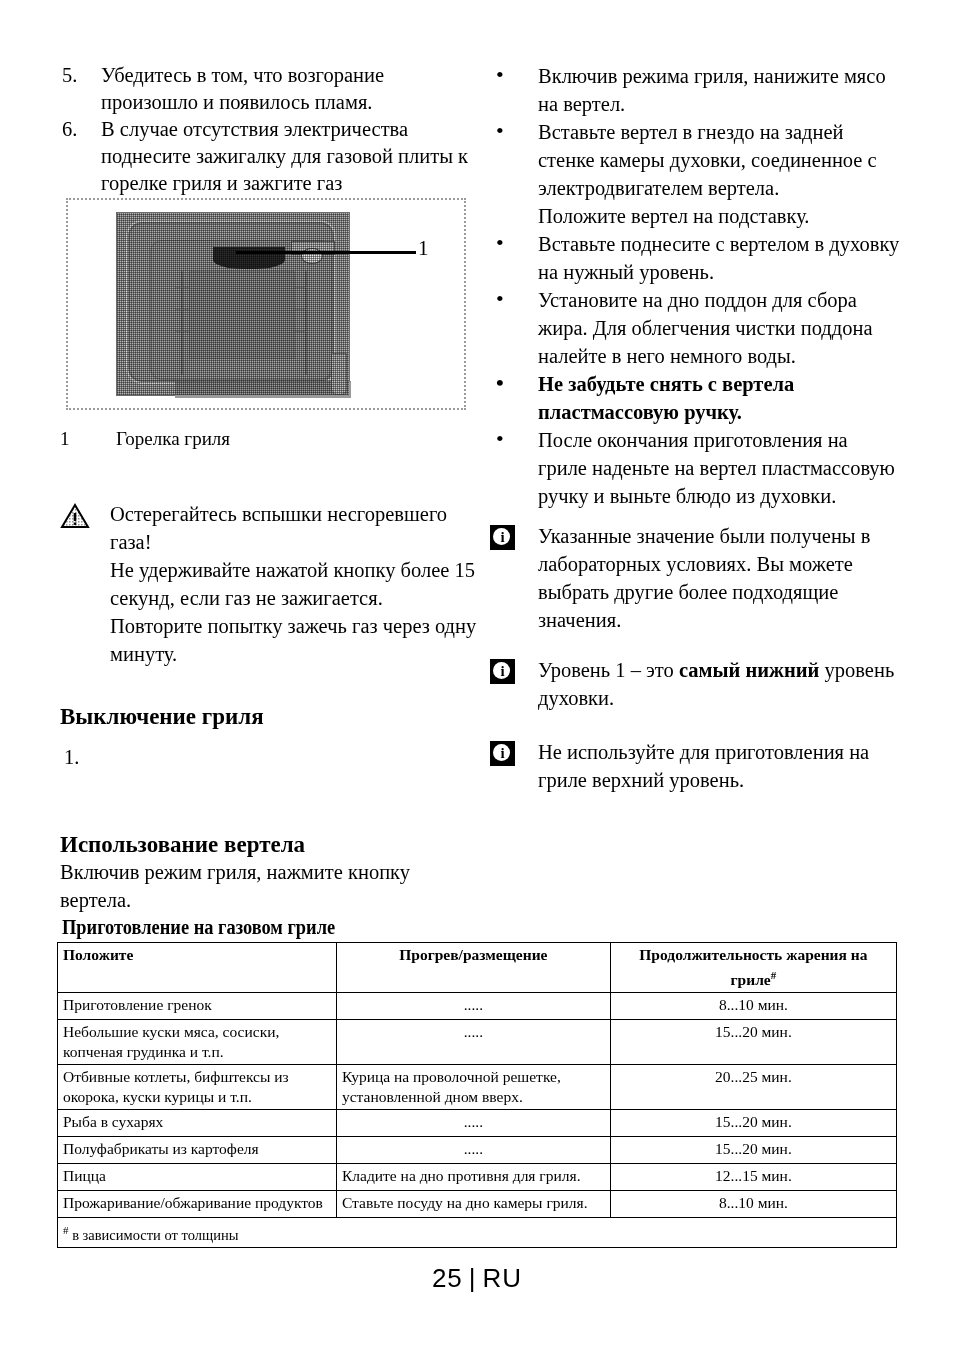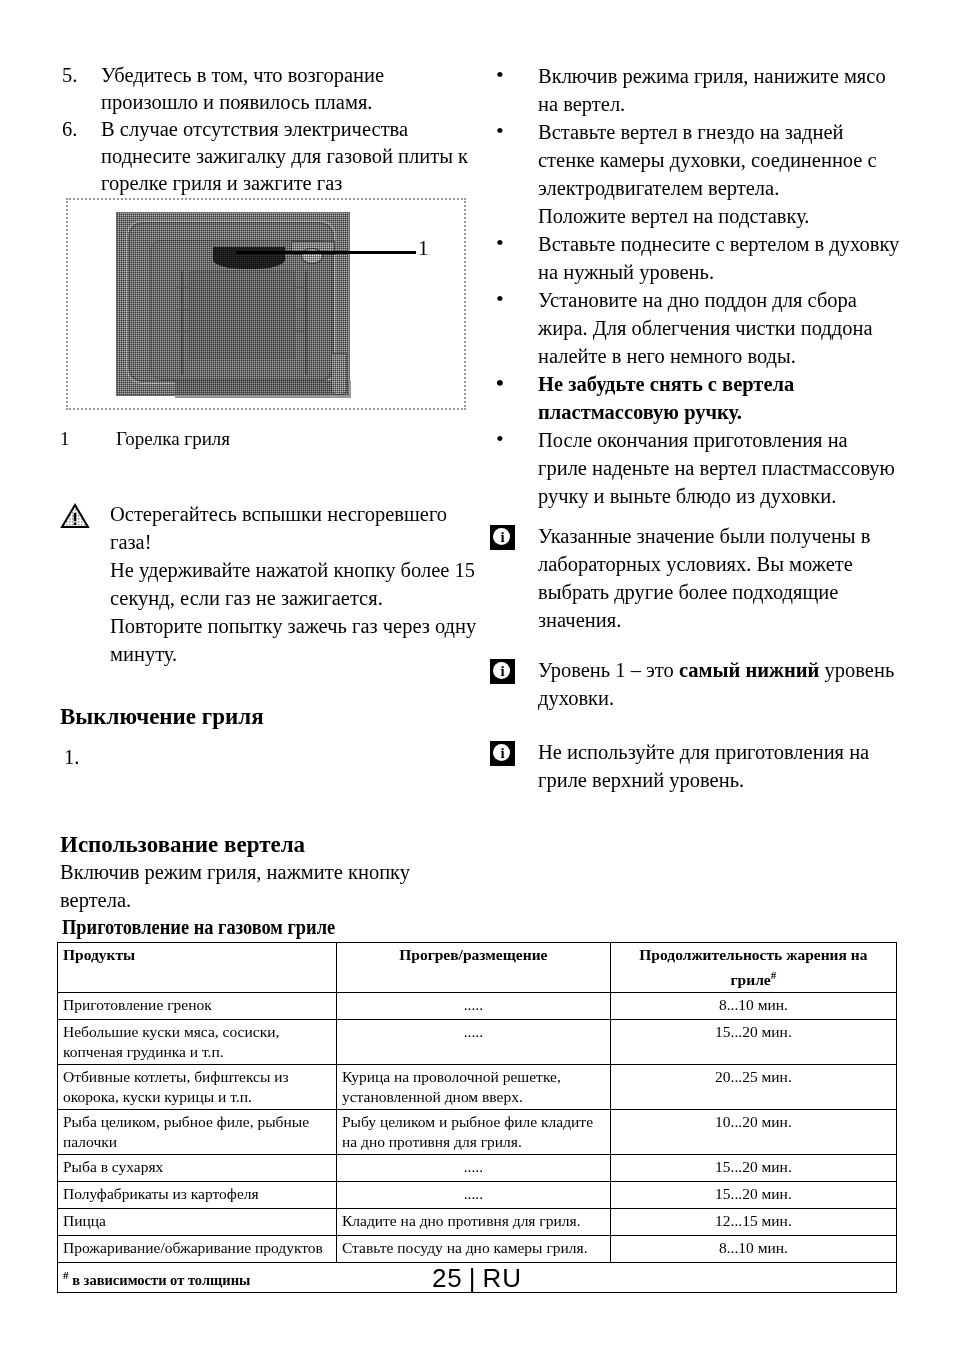--- a/index.html
+++ b/index.html
@@ -308,21 +308,21 @@
   }
   table.grill thead th.c1 { text-align: left; width: 280px; }
   table.grill thead th.c2 { width: 275px; }
   table.grill thead th.c3 { width: 285px; }
   table.grill tbody td.c1 { text-align: left; }
   table.grill tbody td.c2 { text-align: center; }
   table.grill tbody td.c3 { text-align: center; }
   table.grill tbody td.c2.txt { text-align: left; }
   table.grill tbody tr td { height: 22px; margin-top: 31px; }
   td.footnote {
-    font-weight: bold;
+    font-weight: normal;
     font-size: 14.5px;
     text-align: left;
     font-stretch: condensed;
   }
   sup.hash { font-size: 11px; vertical-align: super; }
 
   
   .footer {
     position: absolute;
     left: 0;
@@ -471,21 +471,21 @@
         </span>
       <span>Не используйте для приготовления на гриле верхний уровень.</span>
     </div>
   </div>
 
   <div class="tbl-title">Приготовление на газовом гриле</div>
 
   <table class="grill">
     <thead>
       <tr>
-        <th class="c1">Продукты</th>
+        <th class="c1">Положите</th>
         <th class="c2">Прогрев/размещение</th>
         <th class="c3"><span>Продолжительность жарения на гриле</span><sup class="hash">#</sup></th>
       </tr>
     </thead>
     <tbody>
       <tr>
         <td class="c1">Приготовление гренок</td>
         <td class="c2">.....</td>
         <td class="c3">8...10 мин.</td>
       </tr>
@@ -493,25 +493,20 @@
         <td class="c1">Небольшие куски мяса, сосиски, копченая грудинка и т.п.</td>
         <td class="c2">.....</td>
         <td class="c3">15...20 мин.</td>
       </tr>
       <tr>
         <td class="c1">Отбивные котлеты, бифштексы из окорока, куски курицы и т.п.</td>
         <td class="c2 txt">Курица на проволочной решетке, установленной дном вверх.</td>
         <td class="c3">20...25 мин.</td>
       </tr>
       <tr>
-        <td class="c1">Рыба целиком, рыбное филе, рыбные палочки</td>
-        <td class="c2 txt">Рыбу целиком и рыбное филе кладите на дно противня для гриля.</td>
-        <td class="c3">10...20 мин.</td>
-      </tr>
-      <tr>
         <td class="c1">Рыба в сухарях</td>
         <td class="c2">.....</td>
         <td class="c3">15...20 мин.</td>
       </tr>
       <tr>
         <td class="c1">Полуфабрикаты из картофеля</td>
         <td class="c2">.....</td>
         <td class="c3">15...20 мин.</td>
       </tr>
       <tr>

